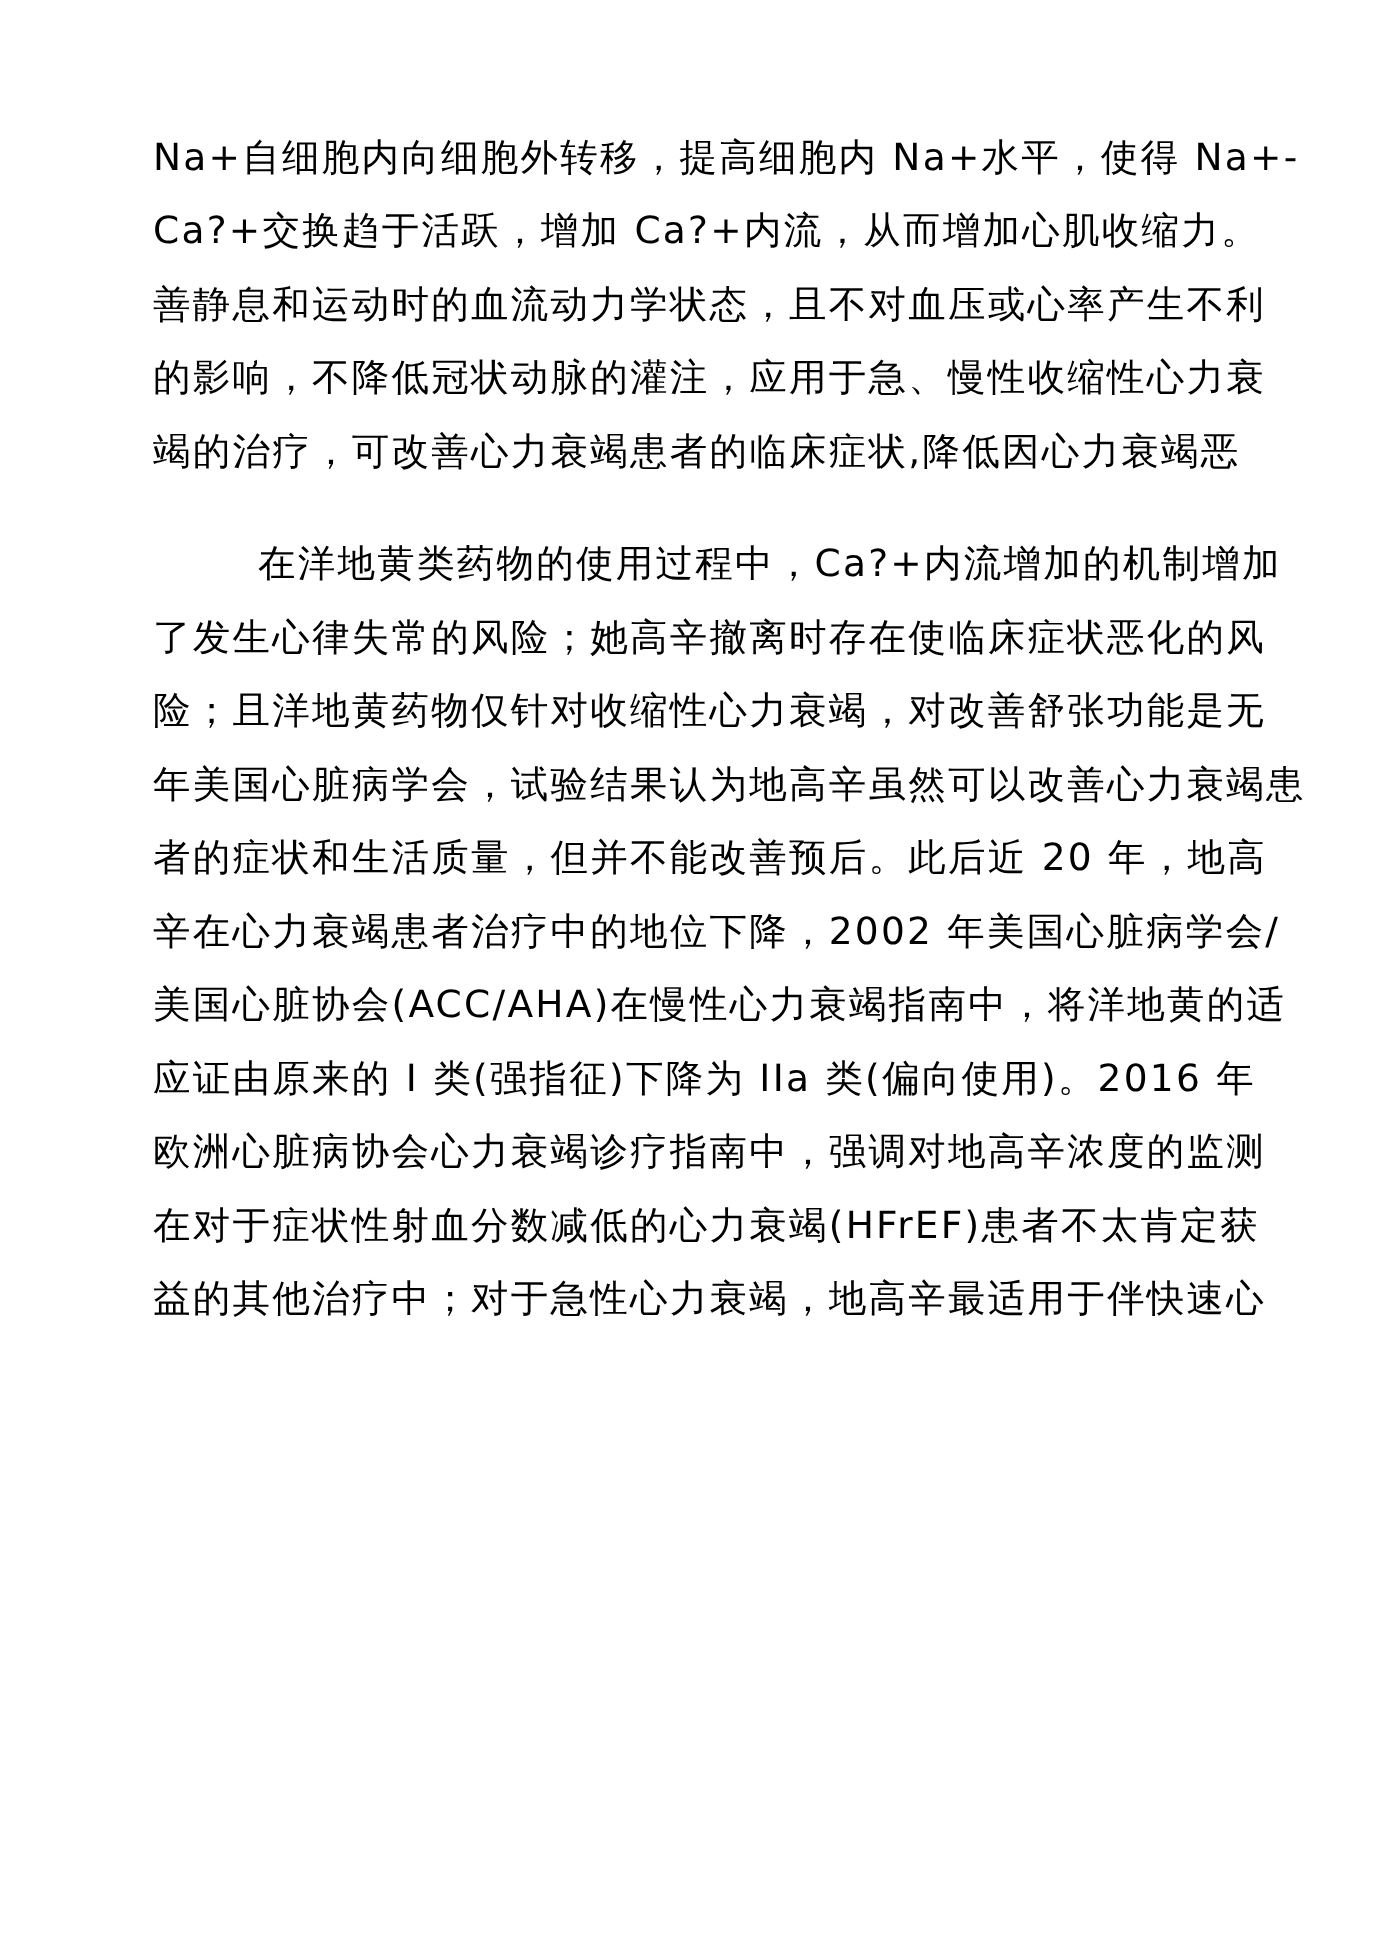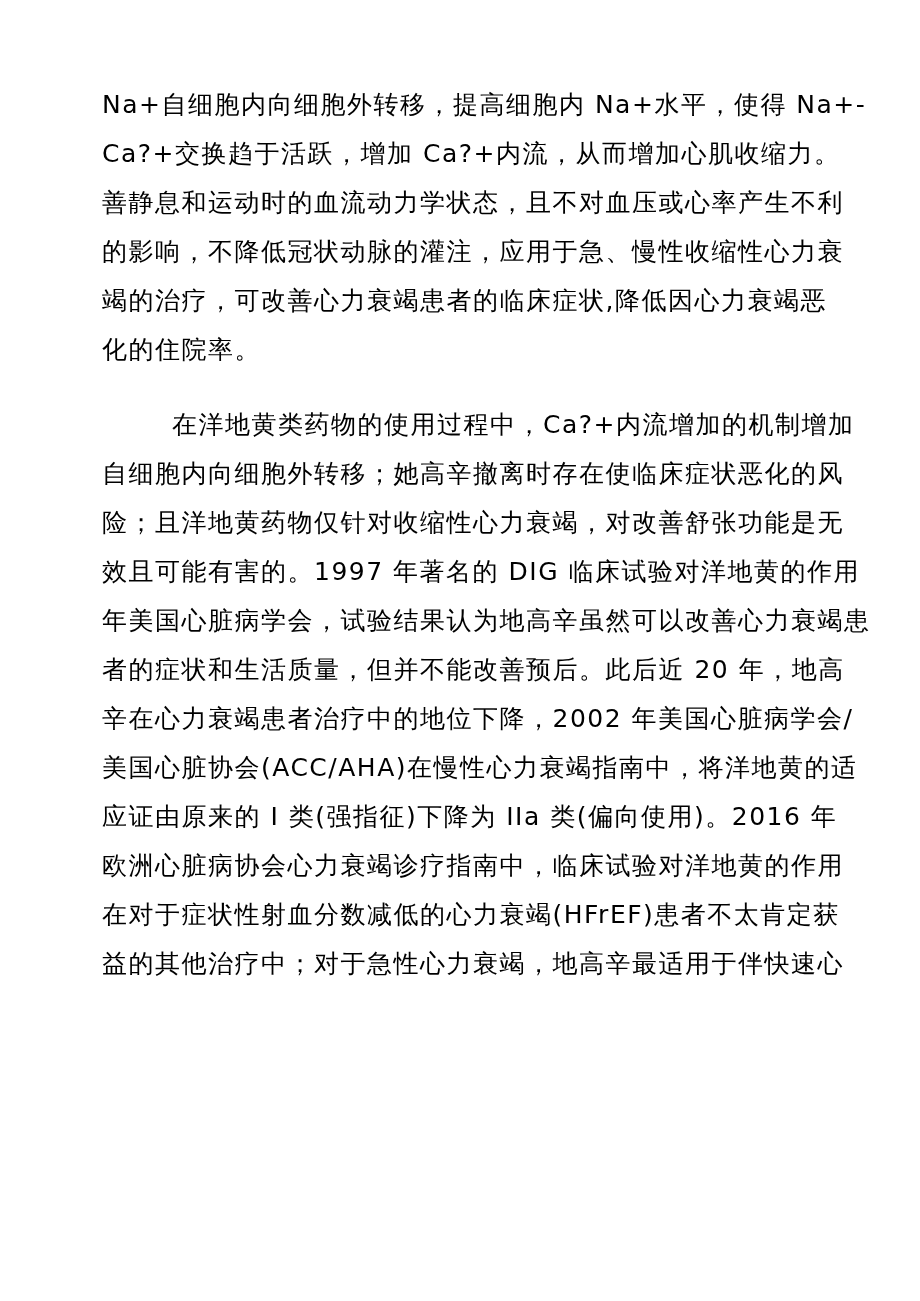--- a/index.html
+++ b/index.html
@@ -45,32 +45,30 @@
 
   <div class="para">
     <span class="line first">Na+自细胞内向细胞外转移，提高细胞内 Na+水平，使得 Na+-</span>
     <span class="line">Ca?+交换趋于活跃，增加 Ca?+内流，从而增加心肌收缩力。</span>
   </div>
 
   <div class="para indent">
     <span class="line">善静息和运动时的血流动力学状态，且不对血压或心率产生不利</span>
     <span class="line">的影响，不降低冠状动脉的灌注，应用于急、慢性收缩性心力衰</span>
     <span class="line">竭的治疗，可改善心力衰竭患者的临床症状,降低因心力衰竭恶</span>
-    <span class="line">化的住院率。</span>
   </div>
 
 
   <div class="para indent gap-before">
     <span class="line first">在洋地黄类药物的使用过程中，Ca?+内流增加的机制增加</span>
-    <span class="line">自细胞内向细胞外转移；她高辛撤离时存在使临床症状恶化的风</span>
+    <span class="line">了发生心律失常的风险；她高辛撤离时存在使临床症状恶化的风</span>
     <span class="line">险；且洋地黄药物仅针对收缩性心力衰竭，对改善舒张功能是无</span>
-    <span class="line">效且可能有害的。1997 年著名的 DIG 临床试验对洋地黄的作用</span>
     <span class="line">年美国心脏病学会，试验结果认为地高辛虽然可以改善心力衰竭患</span>
     <span class="line">者的症状和生活质量，但并不能改善预后。此后近 20 年，地高</span>
     <span class="line">辛在心力衰竭患者治疗中的地位下降，2002 年美国心脏病学会/</span>
     <span class="line">美国心脏协会(ACC/AHA)在慢性心力衰竭指南中，将洋地黄的适</span>
     <span class="line">应证由原来的 I 类(强指征)下降为 IIa 类(偏向使用)。2016 年</span>
-    <span class="line">欧洲心脏病协会心力衰竭诊疗指南中，临床试验对洋地黄的作用</span>
+    <span class="line">欧洲心脏病协会心力衰竭诊疗指南中，强调对地高辛浓度的监测</span>
     <span class="line">在对于症状性射血分数减低的心力衰竭(HFrEF)患者不太肯定获</span>
     <span class="line">益的其他治疗中；对于急性心力衰竭，地高辛最适用于伴快速心</span>
   </div>
 
 </div>
 
 </body></html>

